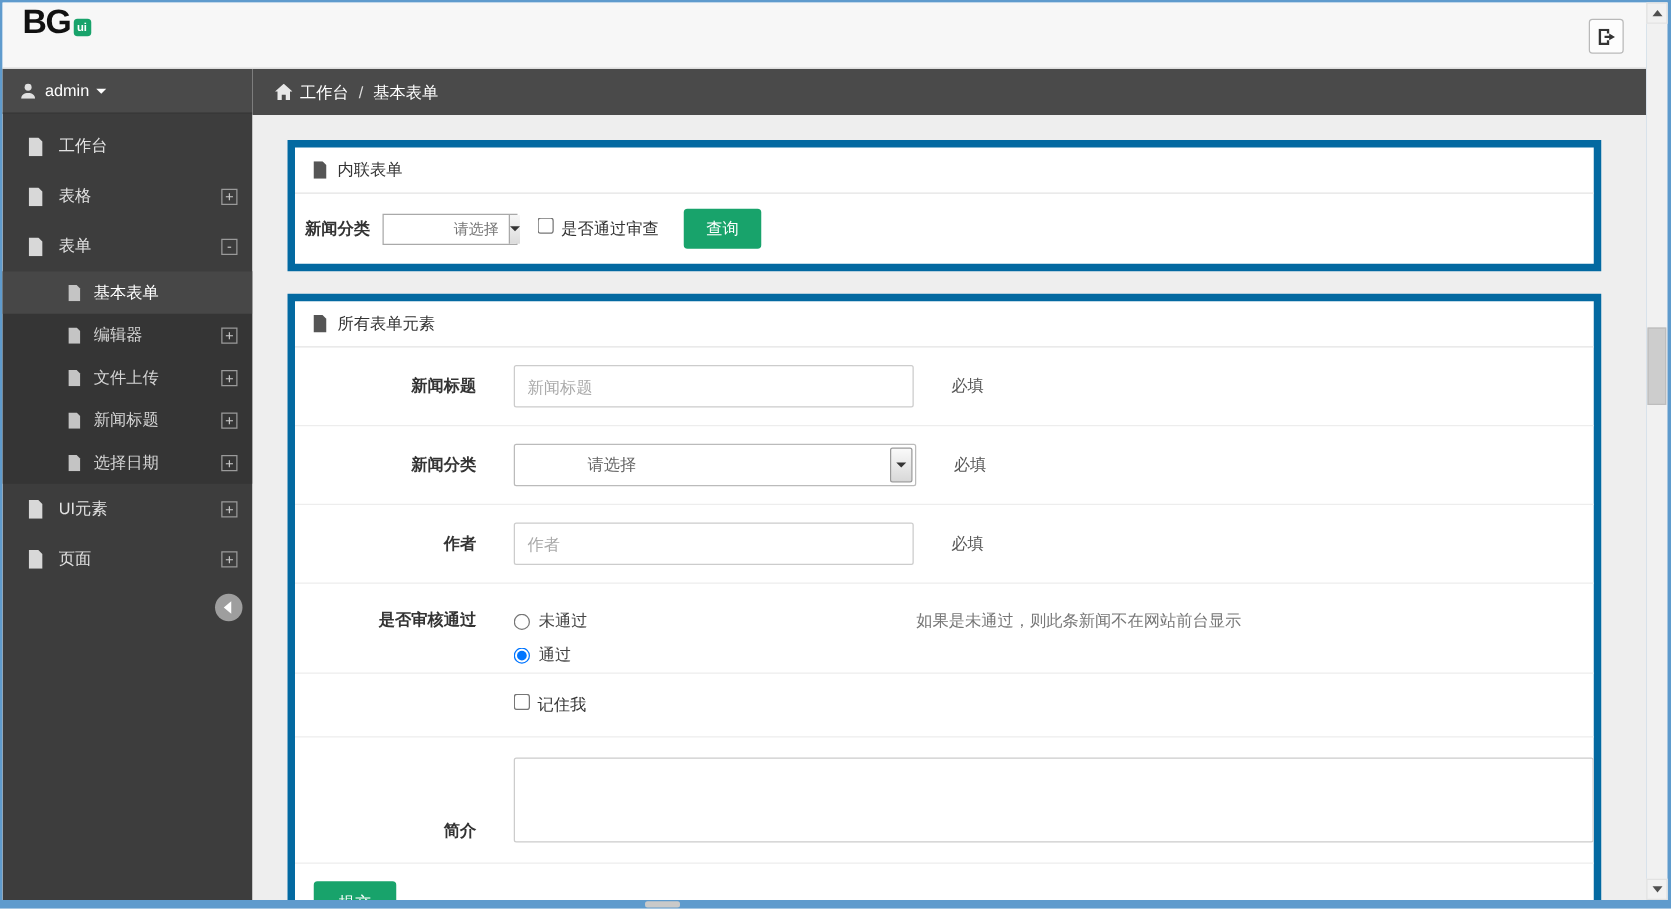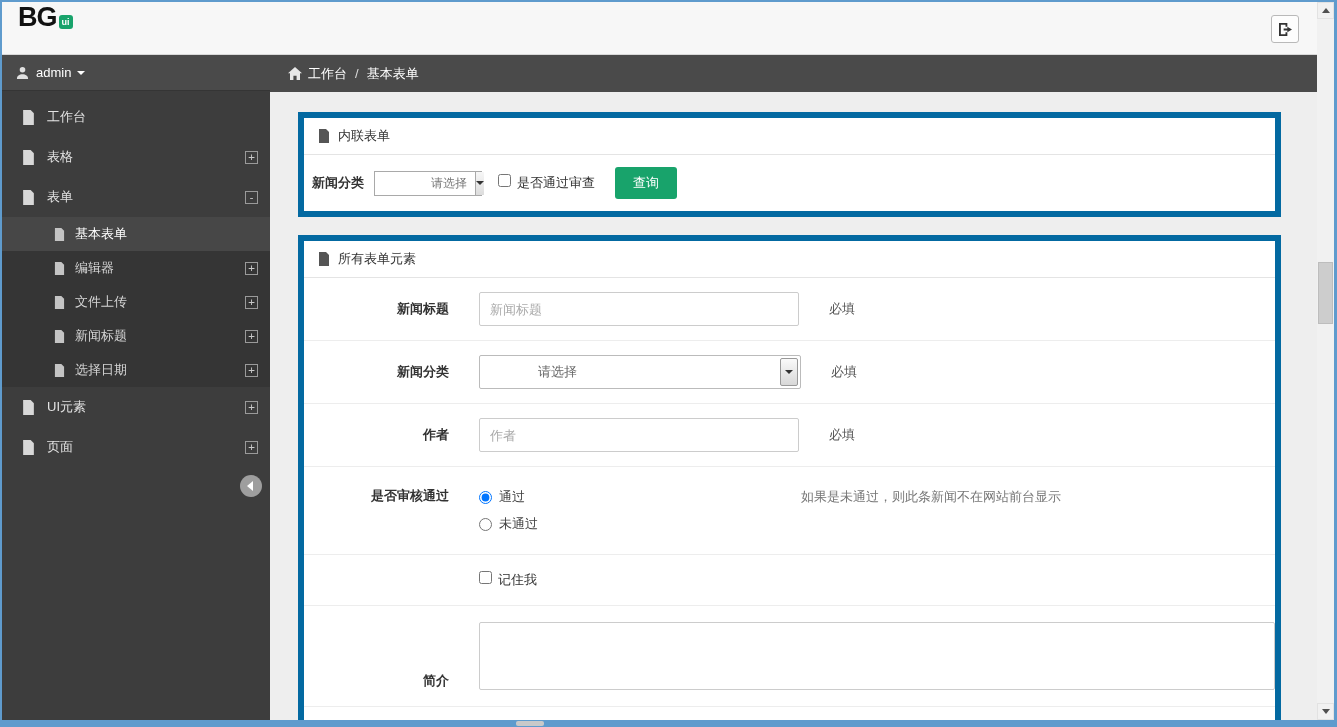--- a/index.html
+++ b/index.html
@@ -11,21 +11,21 @@
   .header { height:53px; background:#f7f7f7; border-bottom:1px solid #d9d9d9; flex:none; position:relative; display:flex; align-items:flex-start; }
   .logo { display:flex; align-items:flex-end; padding-left:16px; }
   .logo-text { font-size:27px; font-weight:bold; color:#111; letter-spacing:-1px; line-height:30px; }
   .logo-badge { display:inline-block; background:#18a36b; color:#fff; font-size:9px; font-weight:bold; padding:2px 3px; border-radius:3px; margin-left:2px; margin-bottom:3px; line-height:10px; }
   .logout-btn { position:absolute; right:18px; top:13px; width:28px; height:28px; background:#fdfdfd; border:1px solid #b9b9b9; border-radius:3px; display:flex; align-items:center; justify-content:center; color:#333; cursor:pointer; }
 
   
   .body-row { flex:1; display:flex; min-height:0; }
 
   
-  .sidebar { width:268px; flex:none; background:#3d3d3d; display:flex; flex-direction:column; }
+  .sidebar { width:200px; flex:none; background:#3d3d3d; display:flex; flex-direction:column; }
   .userbar { height:36px; background:#4a4a4a; border-bottom:1px solid #353535; display:flex; align-items:center; padding-left:14px; color:#fff; font-size:13px; cursor:pointer; }
   .userbar .uic { color:#e0e0e0; display:flex; margin-right:7px; }
   .caret { width:0; height:0; border-left:4px solid transparent; border-right:4px solid transparent; border-top:4px solid #fff; margin-left:6px; }
   .nav { padding-top:6px; }
   .nav-item { height:40px; display:flex; align-items:center; padding:0 12px 0 20px; color:#e2e2e2; font-size:13px; cursor:pointer; }
   .nav-ic { color:#d8d8d8; display:flex; margin-right:12px; }
   .toggle { margin-left:auto; width:13px; height:13px; border:1px solid #9a9a9a; color:#c8c8c8; font-size:11px; line-height:11px; text-align:center; font-family:"DejaVu Sans Mono",monospace; }
   .submenu { background:#353535; }
   .sub-item { height:34px; display:flex; align-items:center; padding:0 12px 0 52px; color:#d5d5d5; font-size:13px; cursor:pointer; }
   .sub-item .nav-ic { color:#c4c4c4; margin-right:10px; }
@@ -62,21 +62,21 @@
   .cb-wrap { display:flex; margin-left:16px; font-size:13px; color:#333; }
   .cb-wrap input { width:13px; height:13px; margin-right:6px; }
   .btn-green { background:#18a36b; color:#fff; border:none; border-radius:3px; font-size:13px; padding:0 18px; height:32px; cursor:pointer; margin-left:20px; }
 
   
   .frow { display:flex; align-items:center; padding:14px 0 14px 15px; border-bottom:1px solid #ededed; }
   .frow .lbl { width:130px; flex:none; text-align:right; font-size:13px; font-weight:bold; color:#333; margin-right:30px; }
   .txt { width:320px; height:34px; border:1px solid #ccc; border-radius:2px; padding:0 10px; font-size:13px; color:#333; font-family:inherit; }
   .txt::placeholder { color:#aaa; }
   .req { margin-left:30px; font-size:13px; color:#555; }
-  .frow-approve { align-items:flex-start; padding:20px 0 20px 15px; }
+  .frow-approve { align-items:flex-start; padding:20px 0 4px 15px; }
   .radio-block { width:322px; flex:none; }
   .radio-line { display:flex; align-items:center; font-size:13px; color:#444; height:20px; }
   .radio-line + .radio-line { margin-top:7px; }
   .radio-line input { margin-right:7px; }
   .help-text { flex:1; font-size:13px; color:#777; line-height:20px; }
   .frow-remember { padding:16px 0 16px 15px; }
   .offset { margin-left:160px; }
   .frow-intro { padding:16px 0 16px 15px;align-items:flex-end; }
   .ta { flex:1; height:68px; border:1px solid #ccc; border-radius:2px; resize:none; font-family:inherit; font-size:13px; padding:6px 10px; color:#333; }
   .frow-actions { border-bottom:none; padding:14px 0 14px 15px; }
@@ -300,26 +300,26 @@
             <div class="frow">
               <span class="lbl">作者</span>
               <input class="txt" type="text" placeholder="作者" style="">
               <span class="req">必填</span>
             </div>
 
             <div class="frow frow-approve">
               <span class="lbl">是否审核通过</span>
               <span class="radio-block">
                 <span class="radio-line">
+                  <input type="radio" name="approval" style="">
+                  <span>未通过</span>
+                </span>
+                <span class="radio-line">
                   <input type="radio" name="approval" checked="" style="">
                   <span>通过</span>
-                </span>
-                <span class="radio-line">
-                  <input type="radio" name="approval" style="">
-                  <span>未通过</span>
                 </span>
               </span>
               <span class="help-text">如果是未通过，则此条新闻不在网站前台显示</span>
             </div>
 
             <div class="frow frow-remember">
               <span class="cb-wrap offset" style="margin-left:160px;">
                 <input type="checkbox" style="">
                 <span>记住我</span>
               </span>

